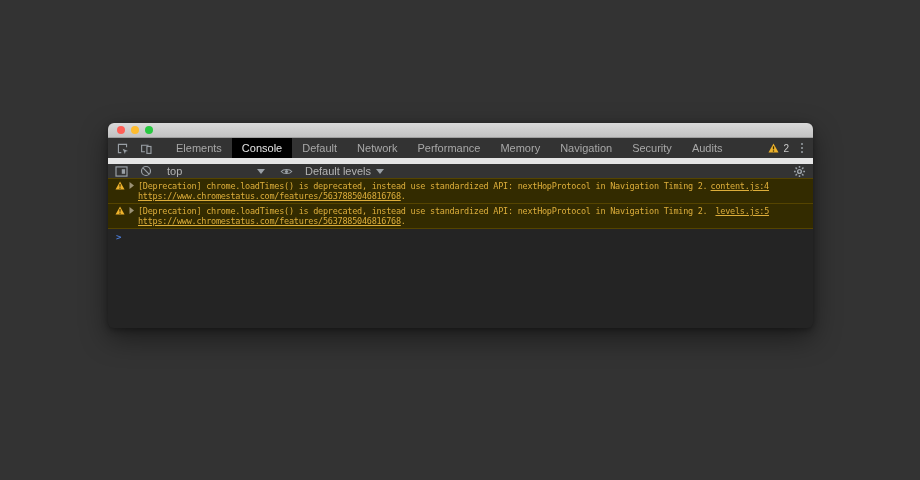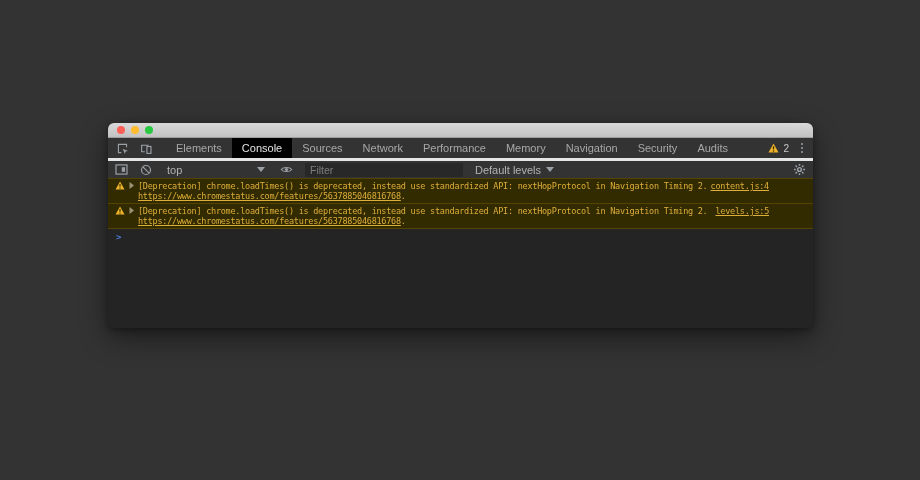--- a/index.html
+++ b/index.html
@@ -70,21 +70,21 @@
     display: flex; flex-direction: column; justify-content: center;
     gap: 2px; padding: 0 10px 0 6px;
   }
   .kebab i { width: 2px; height: 2px; border-radius: 50%; background: #9aa0a6; }
 
   
   .toolbar {
     flex: none;
     height: 20px;
     background: var(--chrome-bg, #333333);
-    border-top: 3px solid #e5e5e5;
+    border-top: 6px solid #e5e5e5;
     display: flex;
     align-items: center;
     padding: 0 7px;
     gap: 12px;
     font-size: 11px;
     color: #b3b3b3;
   }
   .ctx-select {
     display: flex; align-items: center;
     width: 104px; height: 15px;
@@ -166,21 +166,21 @@
       </svg>
     </span>
     <span class="tb-iconbtn">
       <svg width="13" height="13" viewBox="0 0 16 16">
         <path d="M10.5 4 H2 V12 H6" fill="none" stroke="#9aa0a6" stroke-width="1.4"></path>
         <rect x="8.5" y="5.5" width="5" height="8.5" fill="#333333" stroke="#9aa0a6" stroke-width="1.4"></rect>
       </svg>
     </span>
     <span class="tab" style="margin-left:10px">Elements</span>
     <span class="tab selected">Console</span>
-    <span class="tab">Sources</span>
+    <span class="tab">Default</span>
     <span class="tab">Network</span>
     <span class="tab">Performance</span>
     <span class="tab">Memory</span>
     <span class="tab">Navigation</span>
     <span class="tab">Security</span>
     <span class="tab">Audits</span>
     <span class="spacer"></span>
     <span class="warn-badge">
       <svg width="11" height="10" viewBox="0 0 12 11">
         <path d="M6 0.5 L11.5 10.5 H0.5 Z" fill="#eeb22b"></path>
@@ -214,21 +214,20 @@
       <svg width="8" height="5" viewBox="0 0 8 5">
           <path d="M0 0 H8 L4 5 Z" fill="#9aa0a6"></path>
         </svg>
     </span>
     <span>
       <svg width="13" height="13" viewBox="0 0 16 16">
         <path d="M1.5 8 C4 4.6 12 4.6 14.5 8 C12 11.4 4 11.4 1.5 8 Z" fill="none" stroke="#9aa0a6" stroke-width="1.3"></path>
         <circle cx="8" cy="8" r="1.9" fill="#9aa0a6"></circle>
       </svg>
     </span>
-    <input class="filter-input" type="text" placeholder="Filter" style="">
     <span class="levels-select">
       <span>Default levels</span>
       <svg width="8" height="5" viewBox="0 0 8 5">
           <path d="M0 0 H8 L4 5 Z" fill="#9aa0a6"></path>
         </svg>
     </span>
     <span class="spacer"></span>
     <span>
       <svg width="13" height="13" viewBox="0 0 16 16">
         <g stroke="#9aa0a6" stroke-width="1.8" fill="none">

